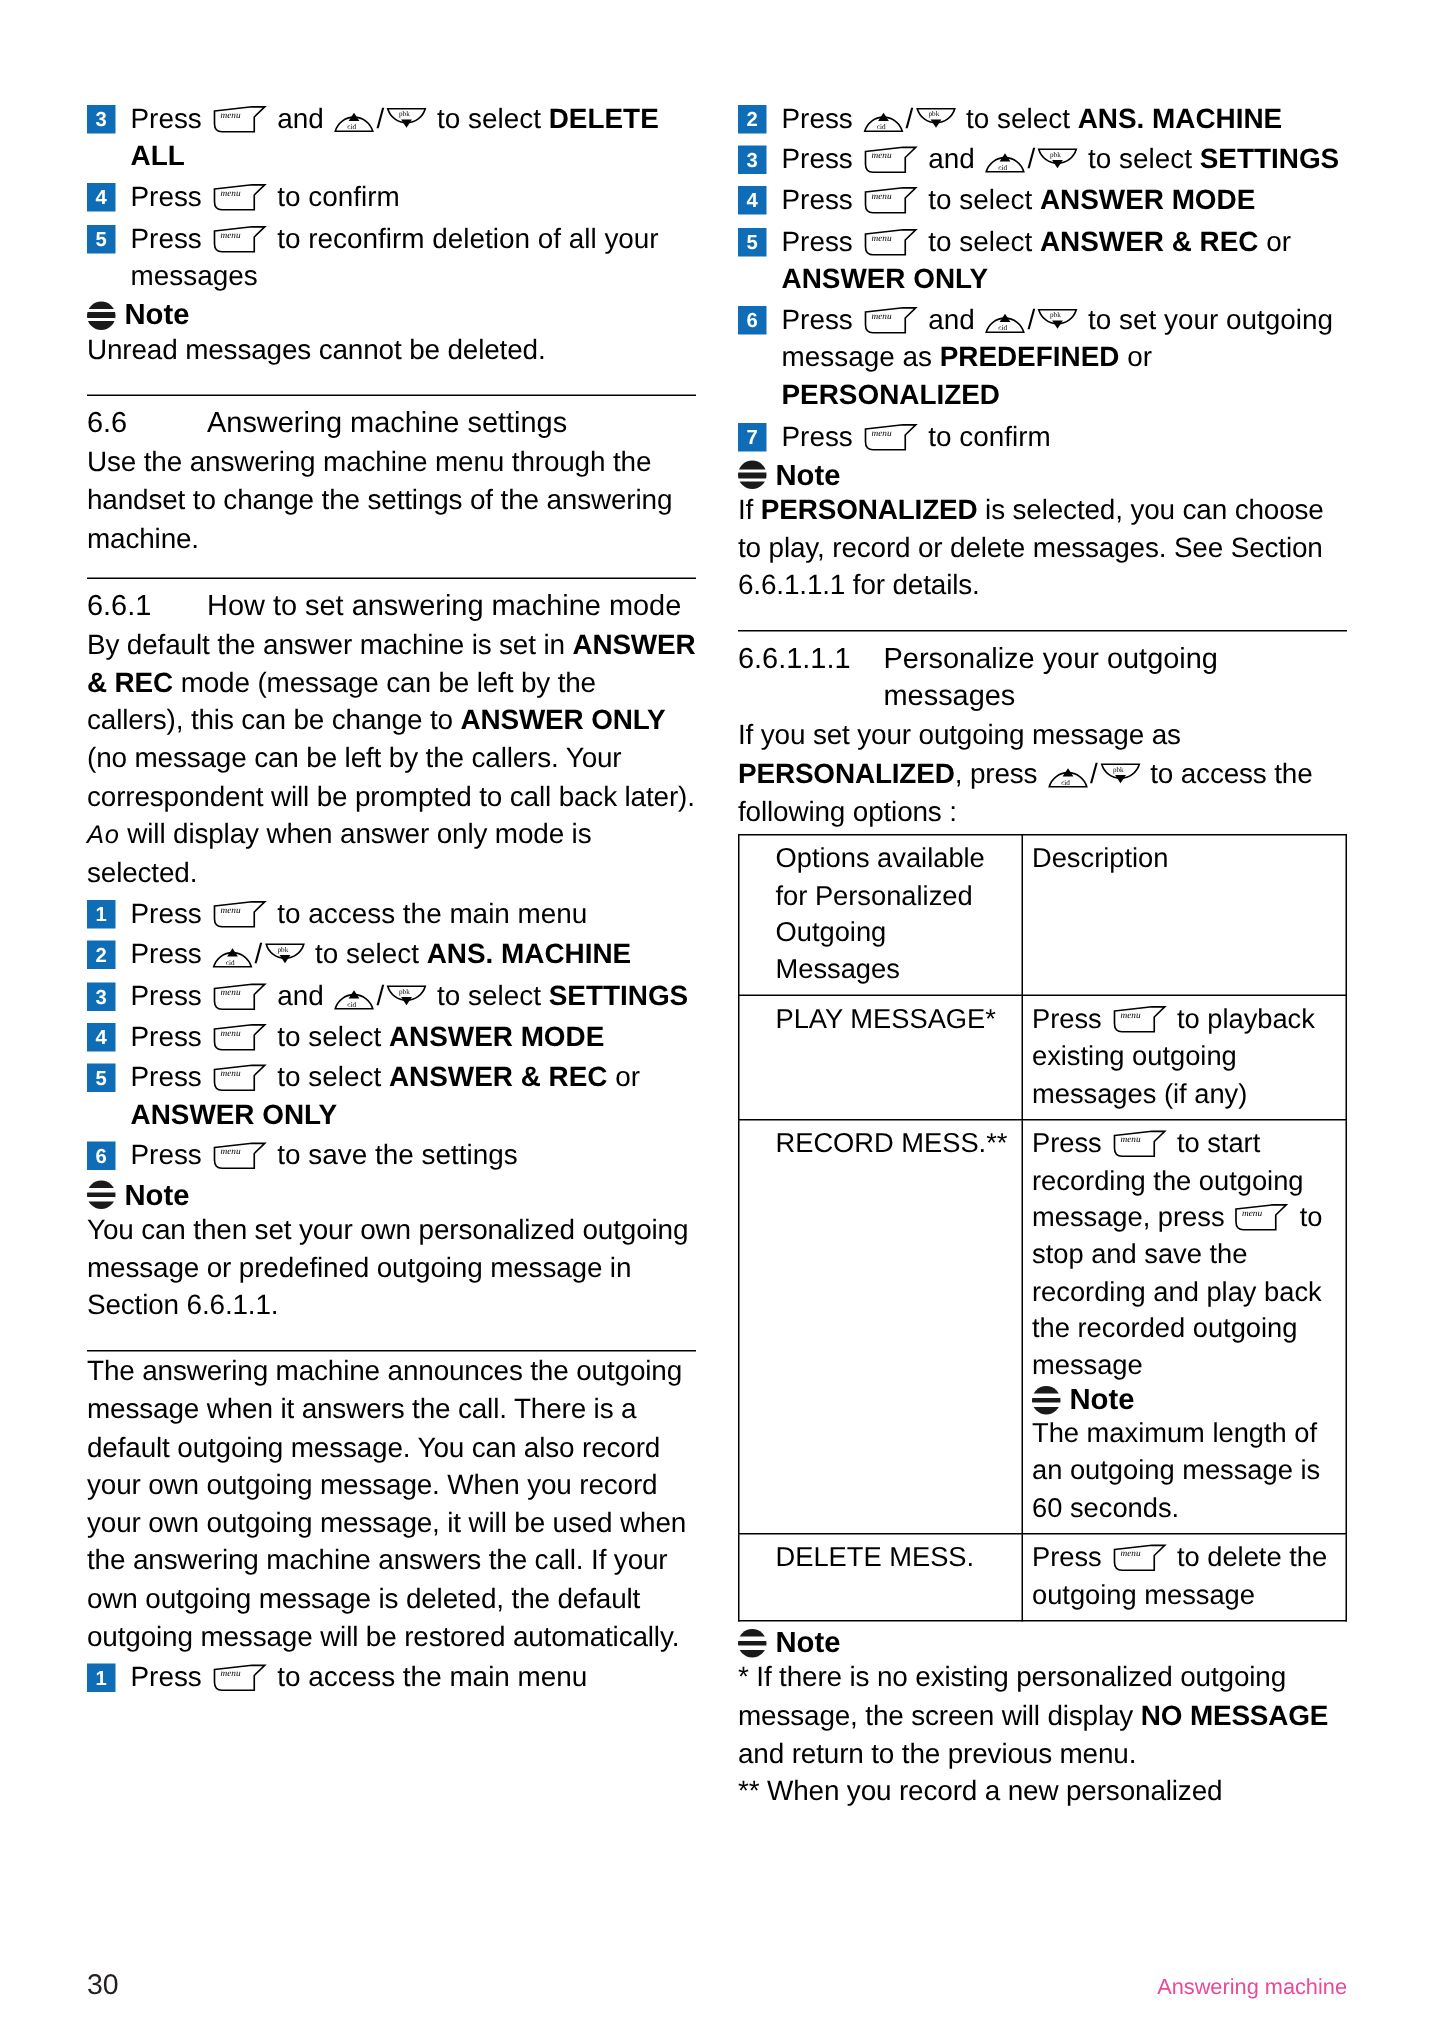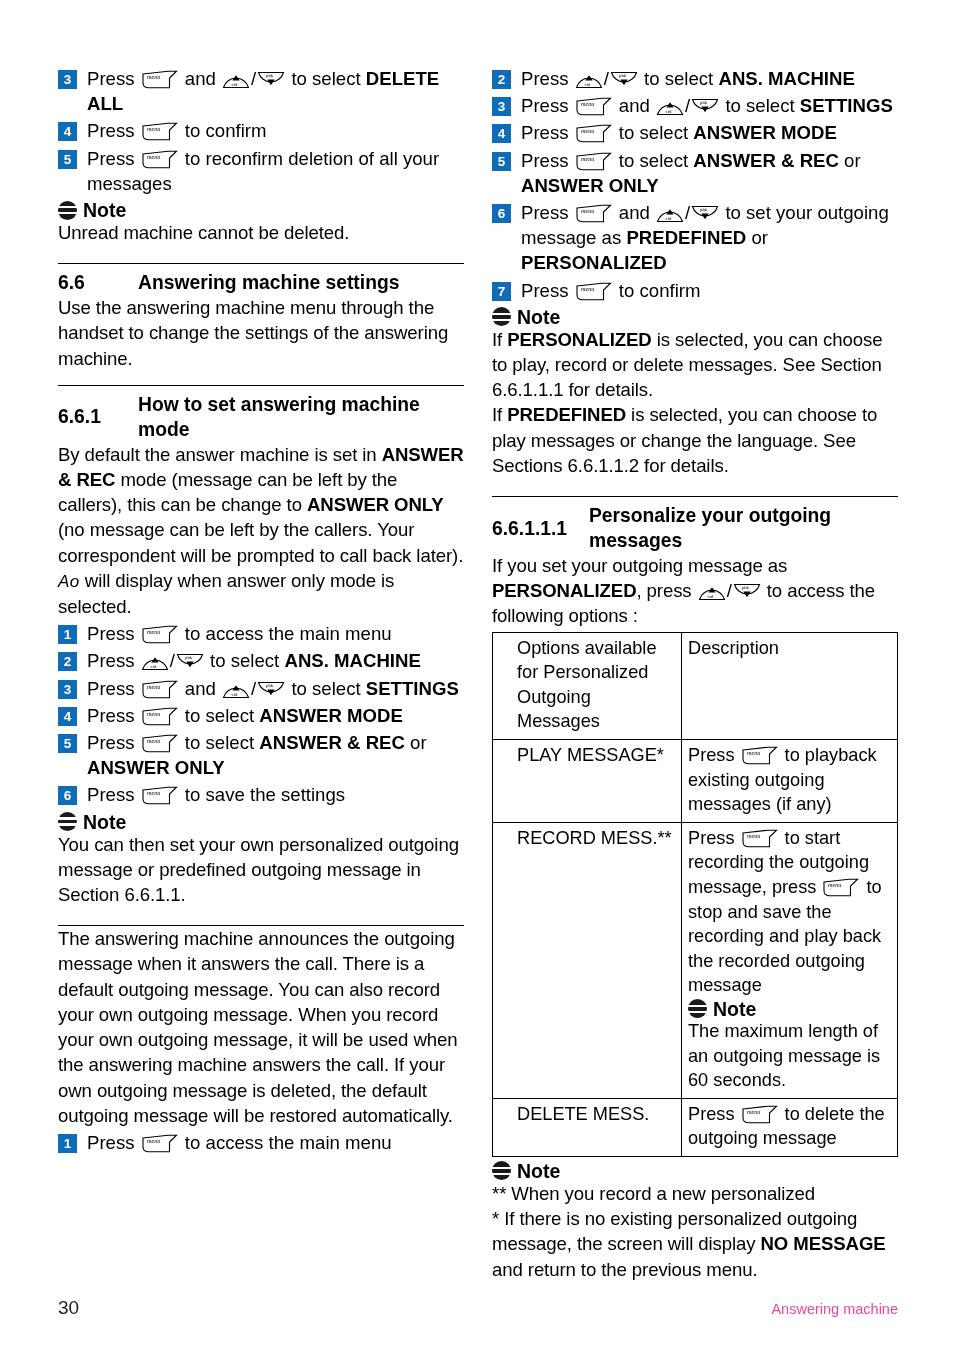--- a/index.html
+++ b/index.html
@@ -91,24 +91,23 @@
   }
 
   
   .rule{
     border-top:1.7px solid #000;
     margin:0;
     height:0;
   }
   .h-sec{
     display:flex;
-    font-weight:bold;
+    font-weight:normal;
     font-size:19.3px;
     line-height:25px;
-    align-items:center;
   }
   .h-num{flex:0 0 auto;}
   .h-txt{flex:1 1 auto;}
   .h-num.w-80{width:80px;}
   .h-num.w-97{width:97px;}
   .h-inline{font-weight:bold;font-size:19.3px;line-height:25px;}
 
   
   .icon{
     display:inline-block;
@@ -149,21 +148,21 @@
     font-size:18.2px;
     line-height:24.6px;
   }
   table.opt td.c1{width:158px;padding-left:24px;}
   table.opt td.c2{width:auto;}
 
   
   .footer{
     position:absolute;
     left:58px;right:56px;
-    bottom:30px;
+    bottom:14px;
     display:flex;
     justify-content:space-between;
     align-items:baseline;
   }
   .pageno{
     font-size:19px;
     color:#231f20;
   }
   .foot-right{
     font-size:14.5px;
@@ -214,21 +213,21 @@
         <div class="step-body"><span>Press </span><span class="icon ic-menu"><svg viewBox="0 0 36 19" width="36" height="19">
                 <path d="M1 4 L26 1.2 L34.5 1.2 L27.5 8 L27.5 17.8 L6 17.8 Q1 17.8 1 12.5 Z" fill="#fff" stroke="#000" stroke-width="1.1"></path>
                 <text x="5" y="8.5" font-size="6.2" font-family="Liberation Serif, serif" font-style="italic" fill="#000">menu</text>
               </svg></span><span> to reconfirm deletion of all your messages</span></div>
       </div>
 
       <div class="note-head mt4">
         <span class="note-icon"></span>
         <span class="note-label">Note</span>
       </div>
-      <p class="para">Unread machine cannot be deleted.</p>
+      <p class="para">Unread messages cannot be deleted.</p>
 
       <div class="rule mt18"></div>
       <div class="h-sec mt6">
         <span class="h-num w-80">6.6</span>
         <span class="h-txt">Answering machine settings</span>
       </div>
       <p class="para">Use the answering machine menu through the handset to change the settings of the answering machine.</p>
 
       <div class="rule mt14"></div>
       <div class="h-sec mt6">
@@ -387,21 +386,20 @@
                 <path d="M1 4 L26 1.2 L34.5 1.2 L27.5 8 L27.5 17.8 L6 17.8 Q1 17.8 1 12.5 Z" fill="#fff" stroke="#000" stroke-width="1.1"></path>
                 <text x="5" y="8.5" font-size="6.2" font-family="Liberation Serif, serif" font-style="italic" fill="#000">menu</text>
               </svg></span><span> to confirm</span></div>
       </div>
 
       <div class="note-head mt4">
         <span class="note-icon"></span>
         <span class="note-label">Note</span>
       </div>
       <p class="para"><span>If </span><b>PERSONALIZED</b><span> is selected, you can choose to play, record or delete messages. See Section 6.6.1.1.1 for details.</span></p>
-      <p class="para"><span>If </span><b>PREDEFINED</b><span> is selected, you can choose to play messages or change the language. See Sections 6.6.1.1.2 for details.</span></p>
 
       <div class="rule mt18"></div>
       <div class="h-sec mt6">
         <span class="h-num w-97">6.6.1.1.1</span>
         <span class="h-txt">Personalize your outgoing messages</span>
       </div>
       <p class="para"><span>If you set your outgoing message as </span><b>PERSONALIZED</b><span>, press </span><span class="icon ic-up"><svg viewBox="0 0 28 18" width="28" height="18">
               <path d="M1.5 16.5 A13 13 0 0 1 26.5 16.5 Z" fill="#fff" stroke="#000" stroke-width="1.1"></path>
               <path d="M14 4.2 L17.6 9.6 L10.4 9.6 Z" fill="#000"></path>
               <text x="9.5" y="15.3" font-size="4.8" font-family="Liberation Serif, serif" fill="#000">cid</text>
@@ -447,22 +445,22 @@
                     <text x="5" y="8.5" font-size="6.2" font-family="Liberation Serif, serif" font-style="italic" fill="#000">menu</text>
                   </svg></span><span> to delete the outgoing message</span></td>
         </tr>
       </tbody>
         </table>
 
       <div class="note-head mt4">
         <span class="note-icon"></span>
         <span class="note-label">Note</span>
       </div>
+      <p class="para"><span>* If there is no existing personalized outgoing message, the screen will display </span><b>NO MESSAGE</b><span> and return to the previous menu.</span></p>
       <p class="para">** When you record a new personalized</p>
-      <p class="para"><span>* If there is no existing personalized outgoing message, the screen will display </span><b>NO MESSAGE</b><span> and return to the previous menu.</span></p>
 
     </div>
   </div>
 
   <div class="footer">
     <div class="pageno">30</div>
     <div class="foot-right">Answering machine</div>
   </div>
 
 </div>

